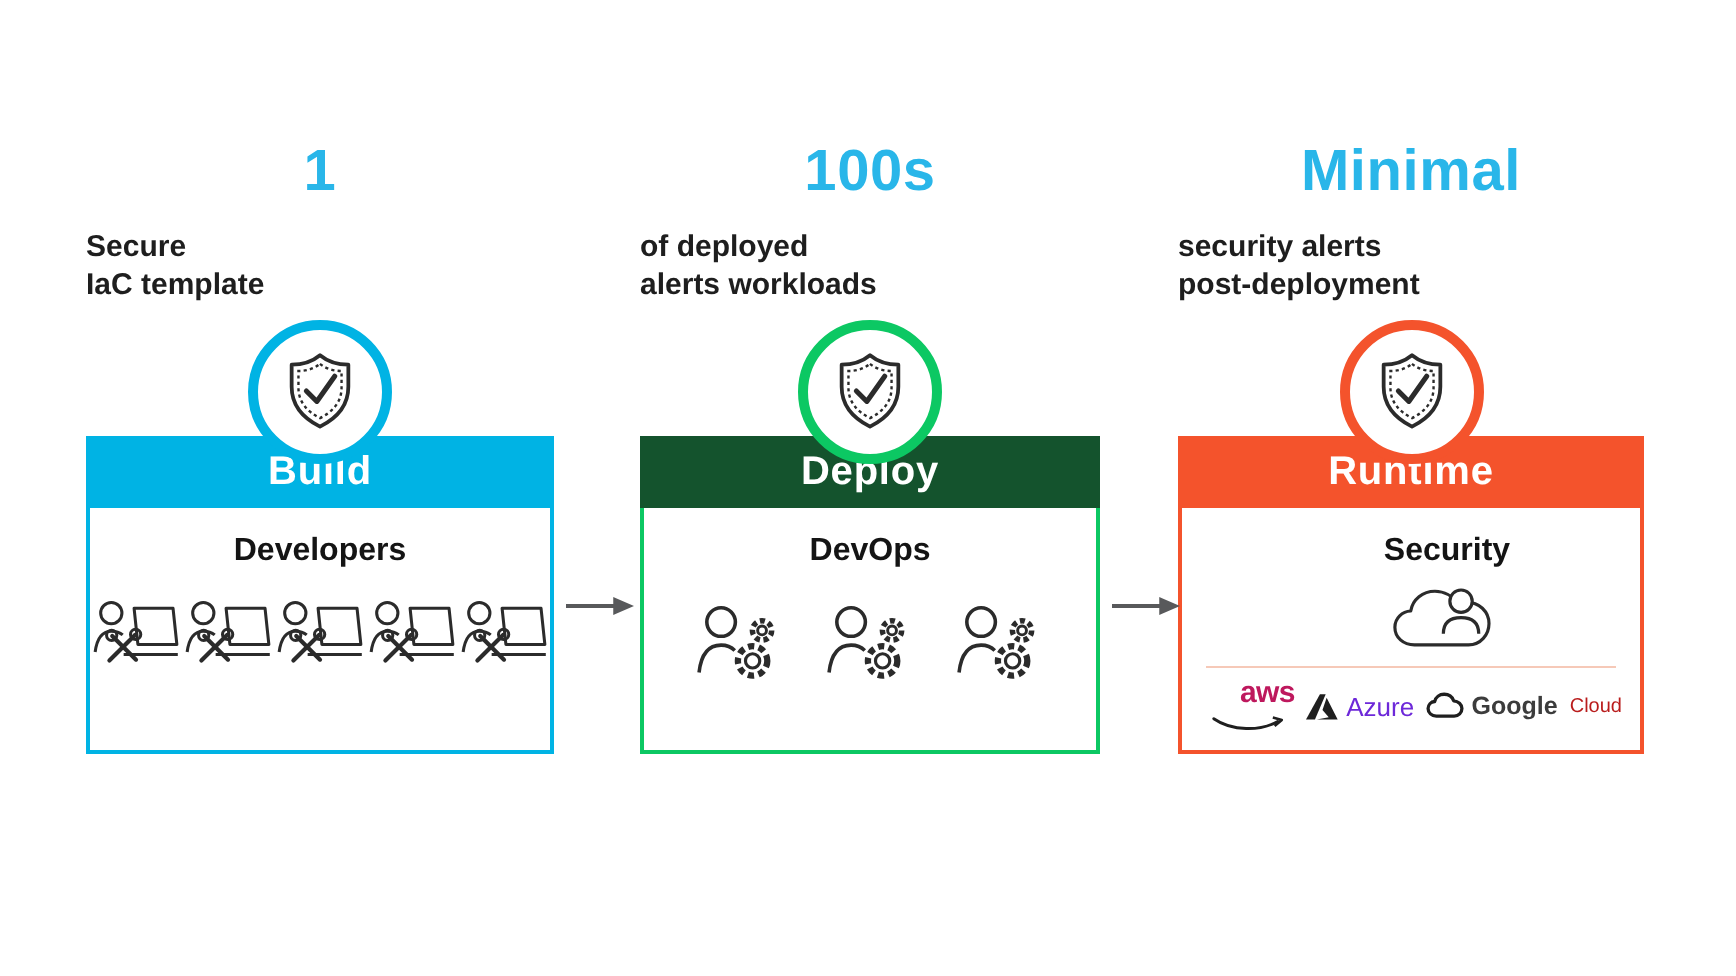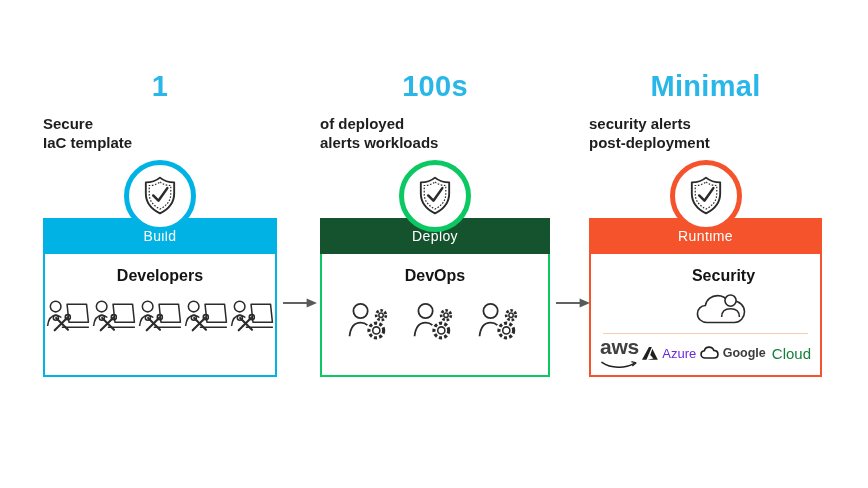--- a/index.html
+++ b/index.html
@@ -16,40 +16,40 @@
               font-size:29px; font-weight:bold; letter-spacing:.3px; }
   .subtitle { position:absolute; top:104px; left:0; width:100%; text-align:left;
               font-size:15px; font-weight:bold; line-height:19px; color:#1e1e1e;margin-top:10px; }
 
   .badge { position:absolute; top:160px; left:50%; transform:translateX(-50%);
            width:72px; height:72px; border-radius:50%; border:5px solid #000;
            background:#fff; z-index:2; display:flex; align-items:center; justify-content:center; }
 
   .card { position:absolute; top:218px; left:0; right:0; height:159px; }
   .card-header { height:36px; display:flex; align-items:center; justify-content:center;
-                 color:#fff; font-size:14px; font-weight:normal; letter-spacing:.4px; }
+                 color:#fff; font-size:20px; font-weight:bold; letter-spacing:.4px; }
   .card-body { position:absolute; top:36px; bottom:0; left:0; right:0; background:#fff;
                border:2px solid #000; border-top:none; }
   .role { margin-top:13px; text-align:center; font-size:16px; font-weight:bold; color:#141414; }
 
   .icons-row { position:absolute; left:0; right:0; top:44px; display:flex;
                justify-content:center; align-items:center; }
   .icons-row.dev { gap:2px; }
   .icons-row.ops { gap:17px; top:46px; }
 
   .security-icon { display:block; margin:3px auto 0; }
   .divider { position:absolute; top:79px; left:12px; right:12px; border-top:1px solid #f6c9b8; }
   .logos { position:absolute; top:85px; left:9px; right:9px; height:28px;
            display:flex; justify-content:space-between; align-items:center; }
   .logo { display:flex; align-items:center; gap:4px; }
   .aws-wrap { display:flex; flex-direction:column; align-items:center; line-height:1; }
-  .aws-text { font-size:21px; font-weight:bold; letter-spacing:-.3px; color:#404040; }
+  .aws-text { font-size:15px; font-weight:bold; letter-spacing:-.3px; color:#be185d;margin-left:20px; }
   .azure-text { font-size:13px; color:#6d28d9; }
   .g-word1 { font-size:12.5px; font-weight:bold; color:#3c3c3c; }
-  .g-word2 { font-size:15px; color:#15803d; margin-left:2px; }
+  .g-word2 { font-size:10px; color:#b91c1c; margin-left:2px; }
 
   .arrow { position:absolute; top:297px; z-index:1; }
   .arrow-1 { left:283px; }
   .arrow-2 { left:556px; }
 
   svg { display:block; }
 </style>
 </head>
 <body>
 

